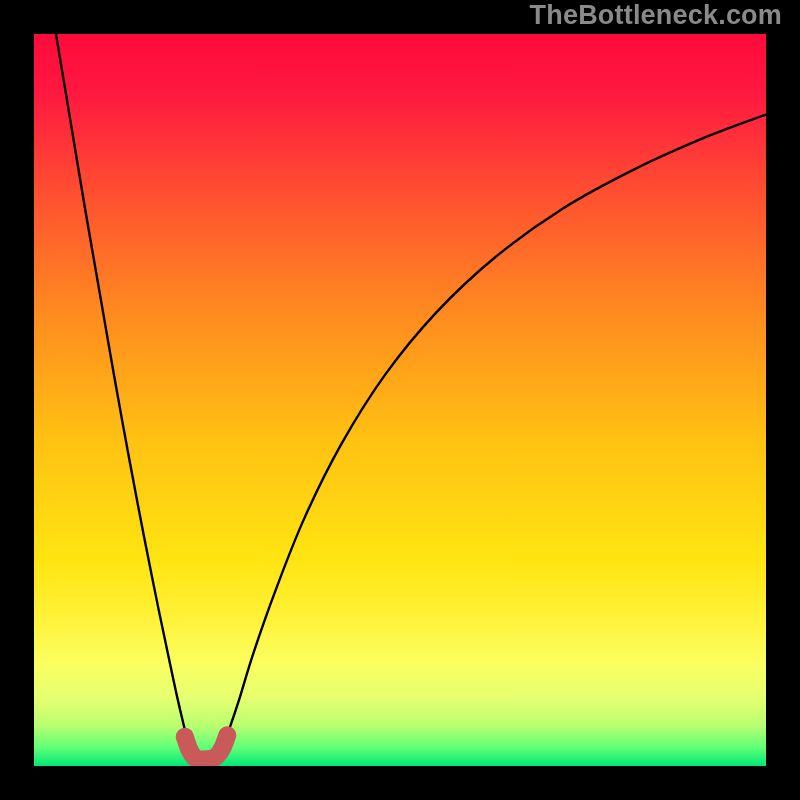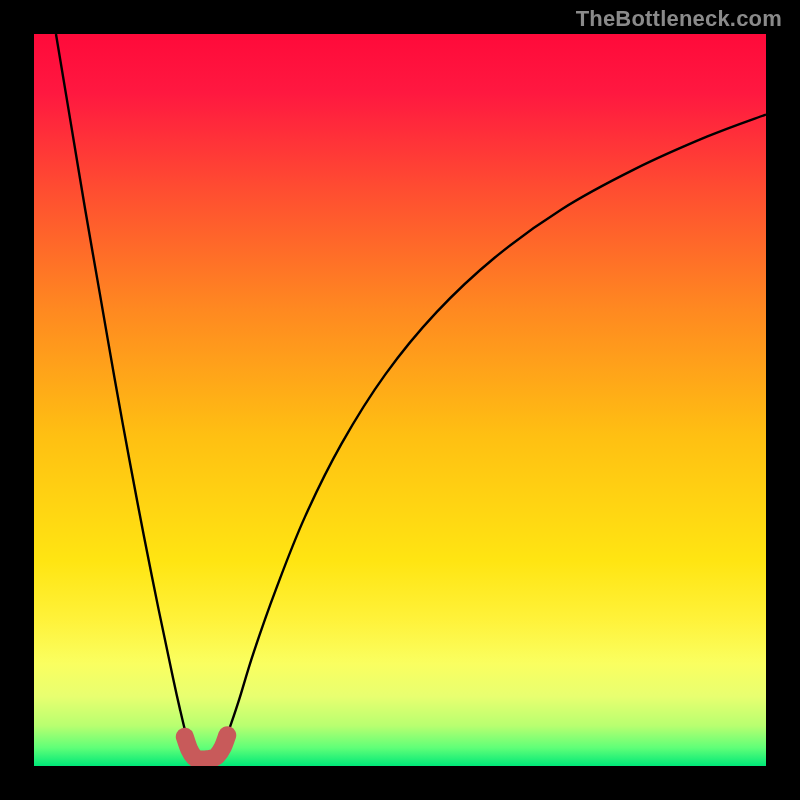--- a/index.html
+++ b/index.html
@@ -28,24 +28,24 @@
   }
   .gradient {
     position: absolute;
     left: 0;
     top: 0;
     width: 100%;
     height: 100%;
   }
   .watermark {
     position: absolute;
-    top: 6px;
+    top: 0;
     right: 18px;
     font-family: Arial, Helvetica, sans-serif;
-    font-size: 22px;
+    font-size: 27px;
     font-weight: 600;
     color: #8a8a8a;
     letter-spacing: 0.2px;
     text-align: right;
   }
   svg.curves {
     position: absolute;
     left: 0;
     top: 0;
   }

